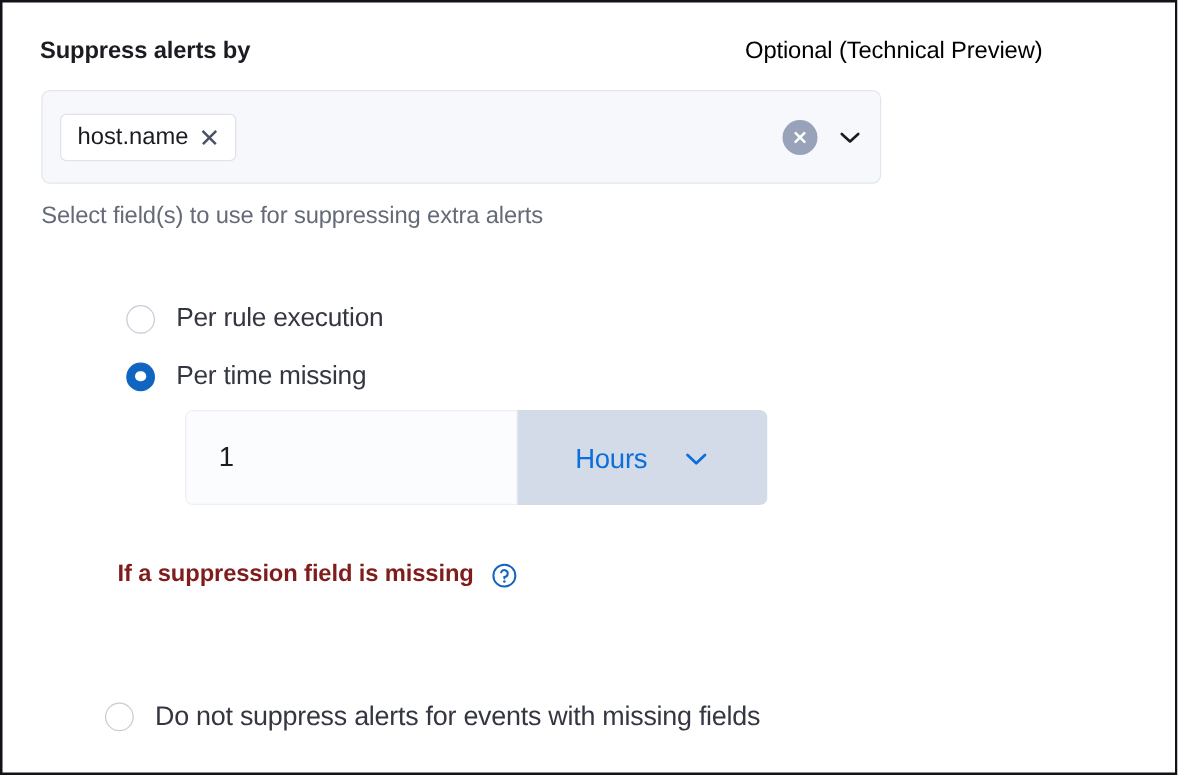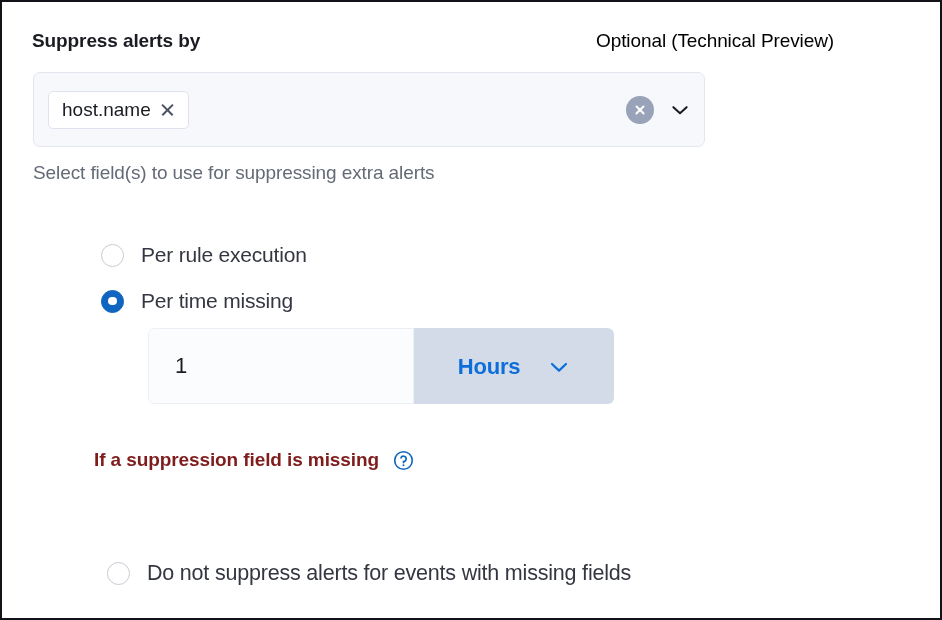--- a/index.html
+++ b/index.html
@@ -218,21 +218,20 @@
   .duration-append {
     flex: 1;
     height: 78px;
     box-sizing: border-box;
     background: #d4dbe8;
     border-radius: 0 6px 6px 0;
     display: flex;
     align-items: center;
     justify-content: center;
     gap: 28px;
-    font-weight: bold;
   }
   .duration-append-text {
     font-size: 22px;
     color: #0b6edb;
     letter-spacing: -0.2px;
   }
   .chev-blue { width: 22px; height: 22px; display:block; }
 
   
   .missing-label {
@@ -245,21 +244,21 @@
   }
   .missing-label-text {
     font-size: 19px;
     font-weight: 700;
     color: #7f1d1d;
     letter-spacing: -0.1px;
   }
   .help-icon { width: 21px; height: 21px; display:block; }
 
   .g2-a { left: 99px; top: 500px; }
-  .g2-b { left: 105px; top: 559px; }
+  .g2-b { left: 82px; top: 559px; }
   .g2-a .radio-label, .g2-b .radio-label { font-size: 21.5px; }
 </style>
 </head>
 <body>
 
 <div id="screen">
  <div class="inner">
 
   <div class="header-row">
     <span class="field-label">Suppress alerts by</span>

